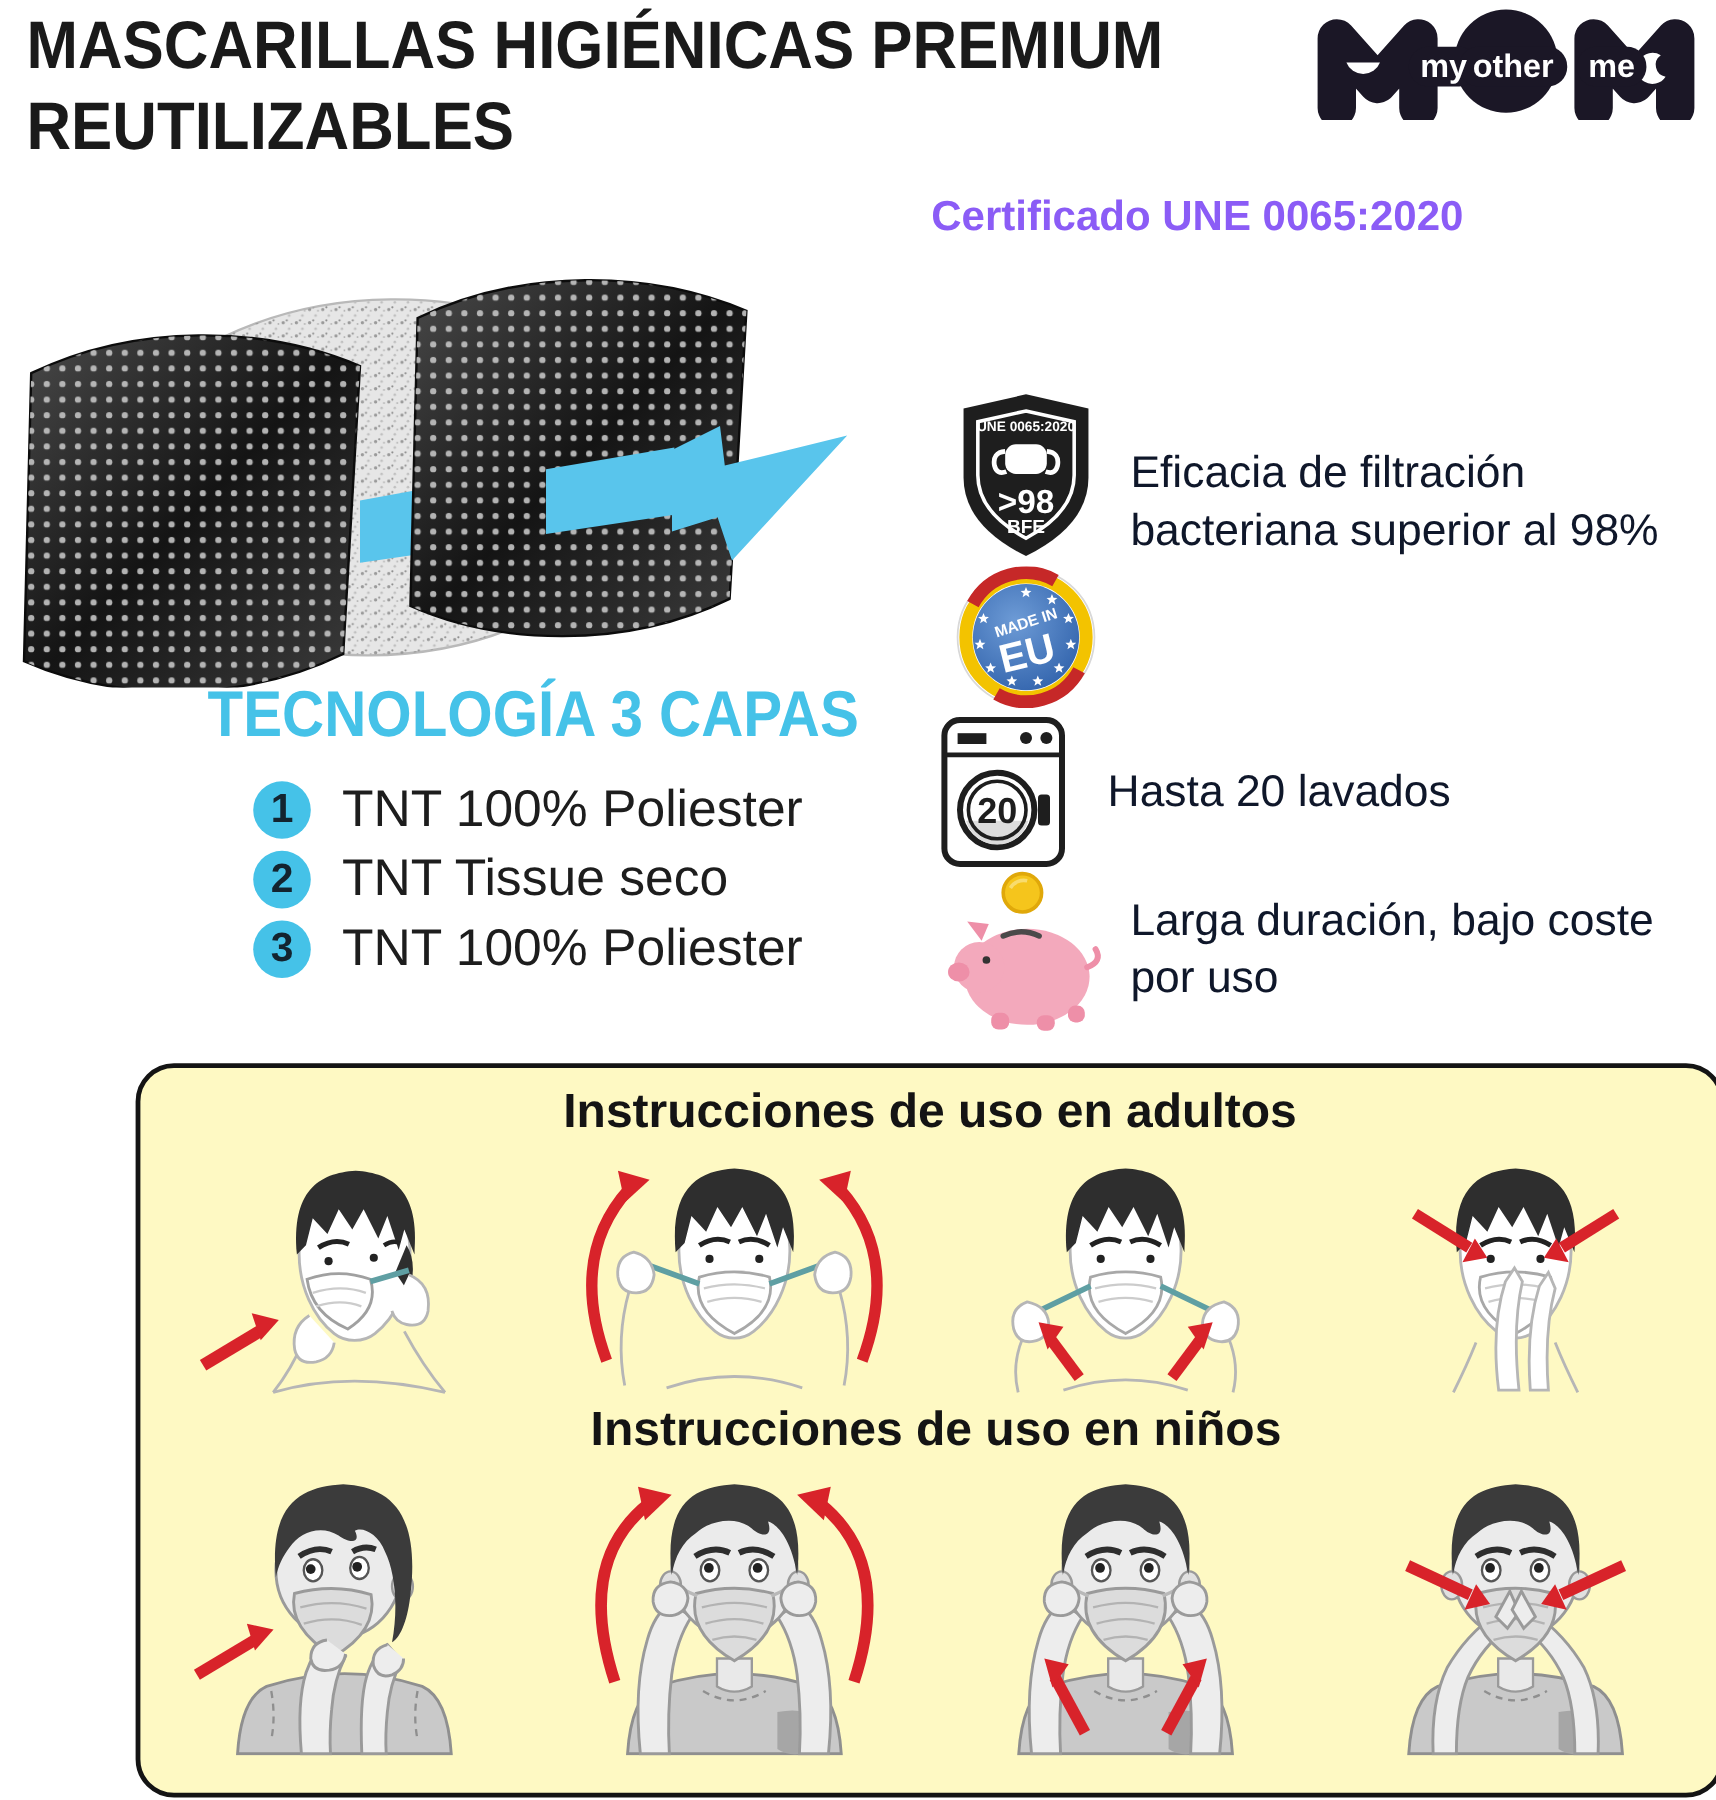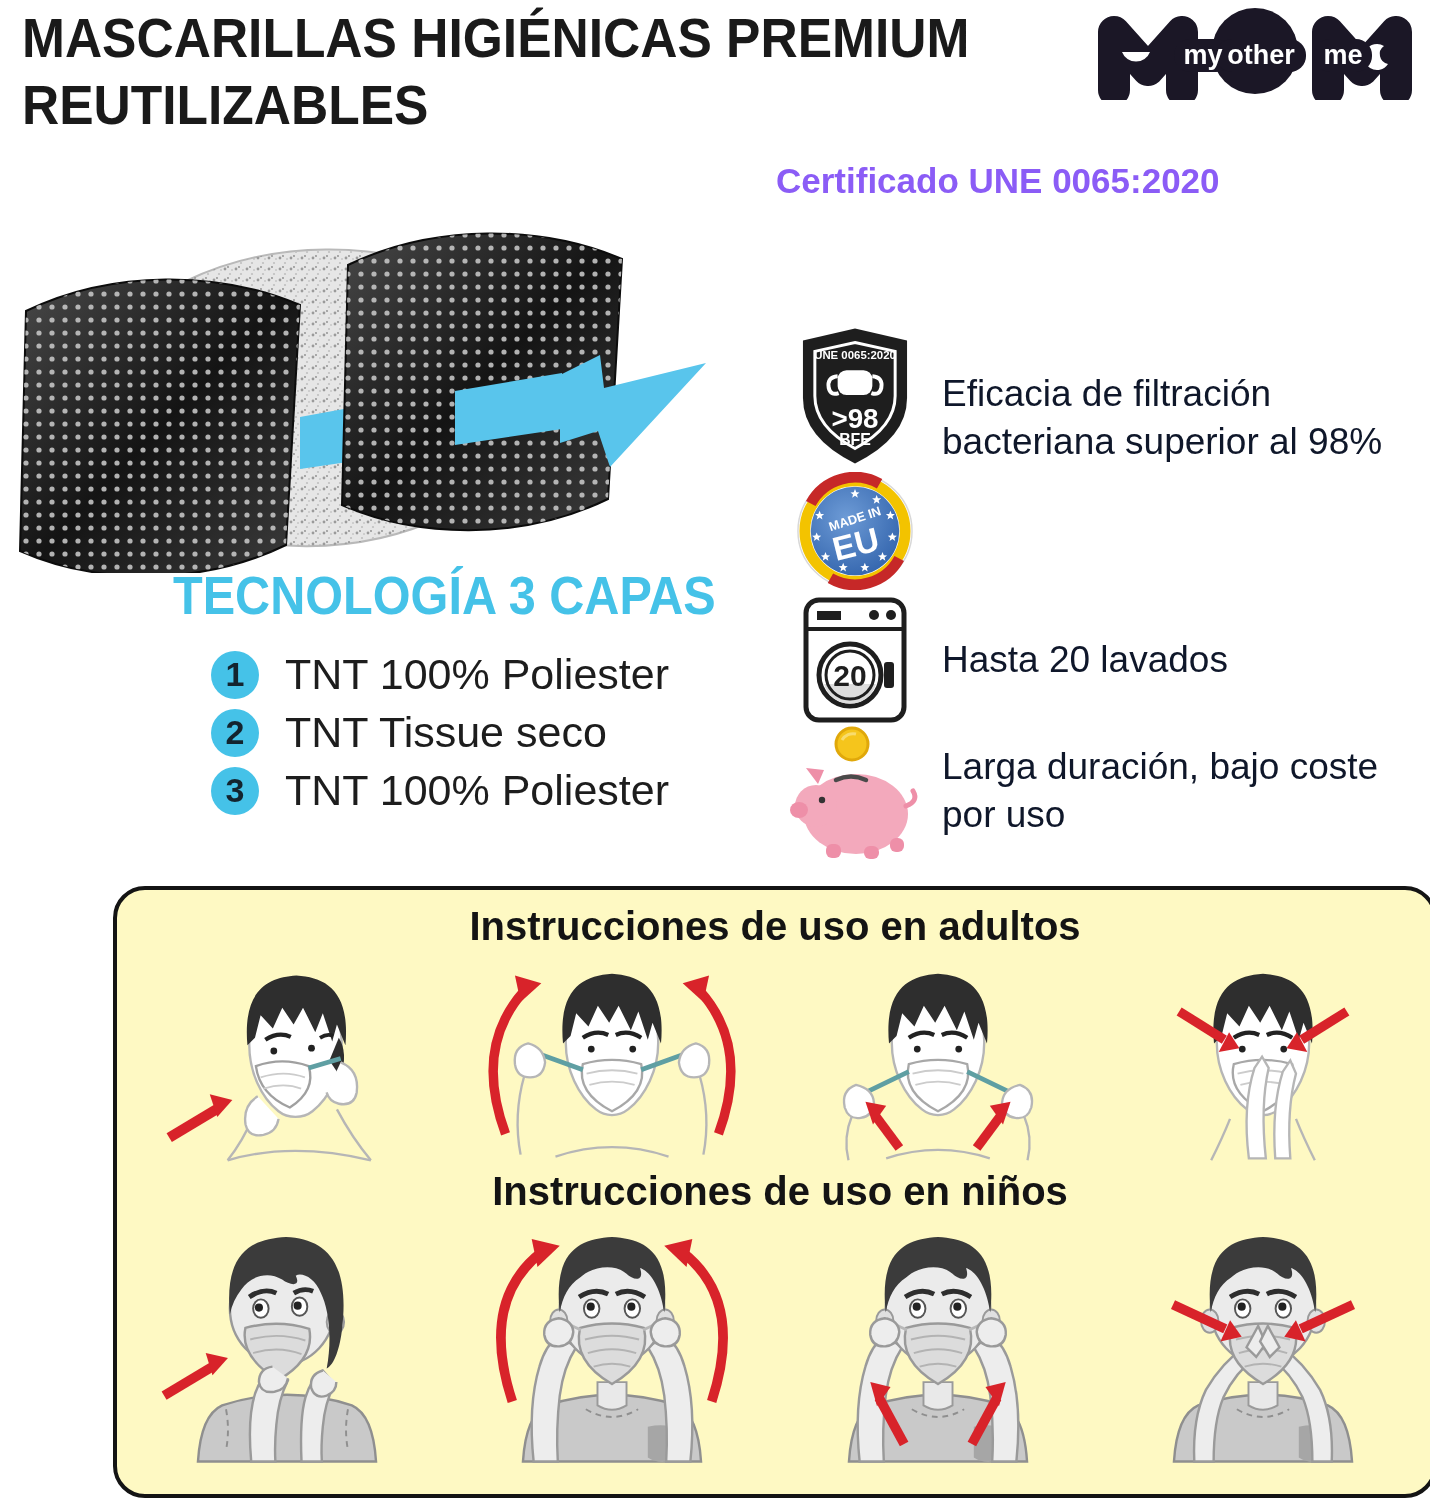--- a/index.html
+++ b/index.html
@@ -25,21 +25,21 @@
   .layer-item { display:flex; align-items:center; gap:26px; margin:9px 0; font-size:43px; color:#1d1d1d; }
   .layer-num { width:48px; height:48px; border-radius:50%; background:#45C2E8; color:#13242f;
                font-weight:700; font-size:34px; display:flex; align-items:center;
                justify-content:center; flex:0 0 48px; }
 
   .feature { position:absolute; display:flex; align-items:center; }
   .icon-cell { width:150px; flex:0 0 150px; display:flex; justify-content:center; }
   .f-text { font-size:37px; color:#0f172a; line-height:1.3; max-width:480px; margin-left:12px; }
   #f1 { left:780px; top:326px;align-items:flex-end; }
   #f2 { left:780px; top:472px; }
-  #f3 { left:780px; top:596px; }
+  #f3 { left:761px; top:596px; }
   #f4 { left:780px; top:722px; }
 
   .instructions { position:absolute; left:113px; top:886px; width:1324px; height:612px;
                   border:4px solid #141414; border-radius:32px; box-sizing:border-box;
                   overflow:hidden; background:#fef9c3; }
   .inst-heading { text-align:center; font-weight:700; font-size:40px; color:#141414; margin-top:14px; }
   .fig-row { display:flex; justify-content:space-between; padding:4px 20px 0; }
   .fig { flex:0 0 auto; }
 
   svg text { font-family:"Liberation Sans", sans-serif; }

